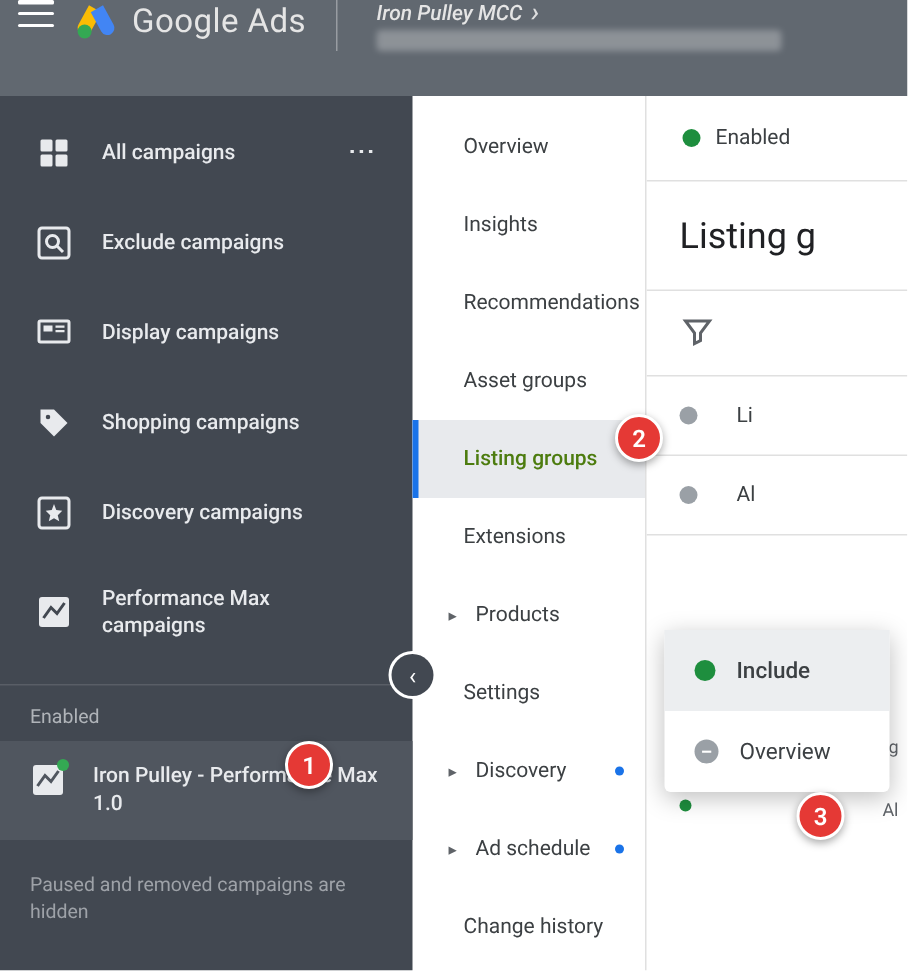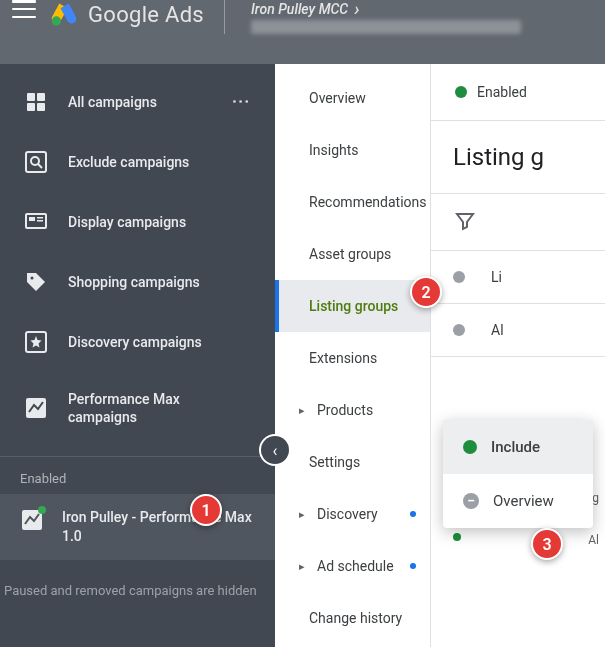--- a/index.html
+++ b/index.html
@@ -52,21 +52,21 @@
     align-items: flex-start;
     gap: 18px;
     padding: 14px 20px 14px 20px;
     background: #50565f;
     cursor: pointer;
     position: relative;
   }
   .sb-camp .icon-wrap { position: relative; width: 24px; height: 24px; }
   .sb-camp .dot-on { position:absolute; top:-2px; right:-2px; width:8px; height:8px; background:#34a853; border-radius:50%; }
   .sb-camp .label { font-size: 14px; font-weight: 500; line-height: 1.35; }
-  .sb-note { font-size: 13px; color: #9ea2a8; padding: 22px 4px; line-height: 1.4; }
+  .sb-note { font-size: 13px; color: #9ea2a8; padding: 22px 20px; line-height: 1.4; }
   .expand-toggle {
     position: absolute;
     right: -14px;
     top: 372px;
     width: 28px; height: 28px;
     border-radius: 50%;
     background: #424851;
     color: #fff;
     display: flex; align-items: center; justify-content: center;
     font-size: 16px;

